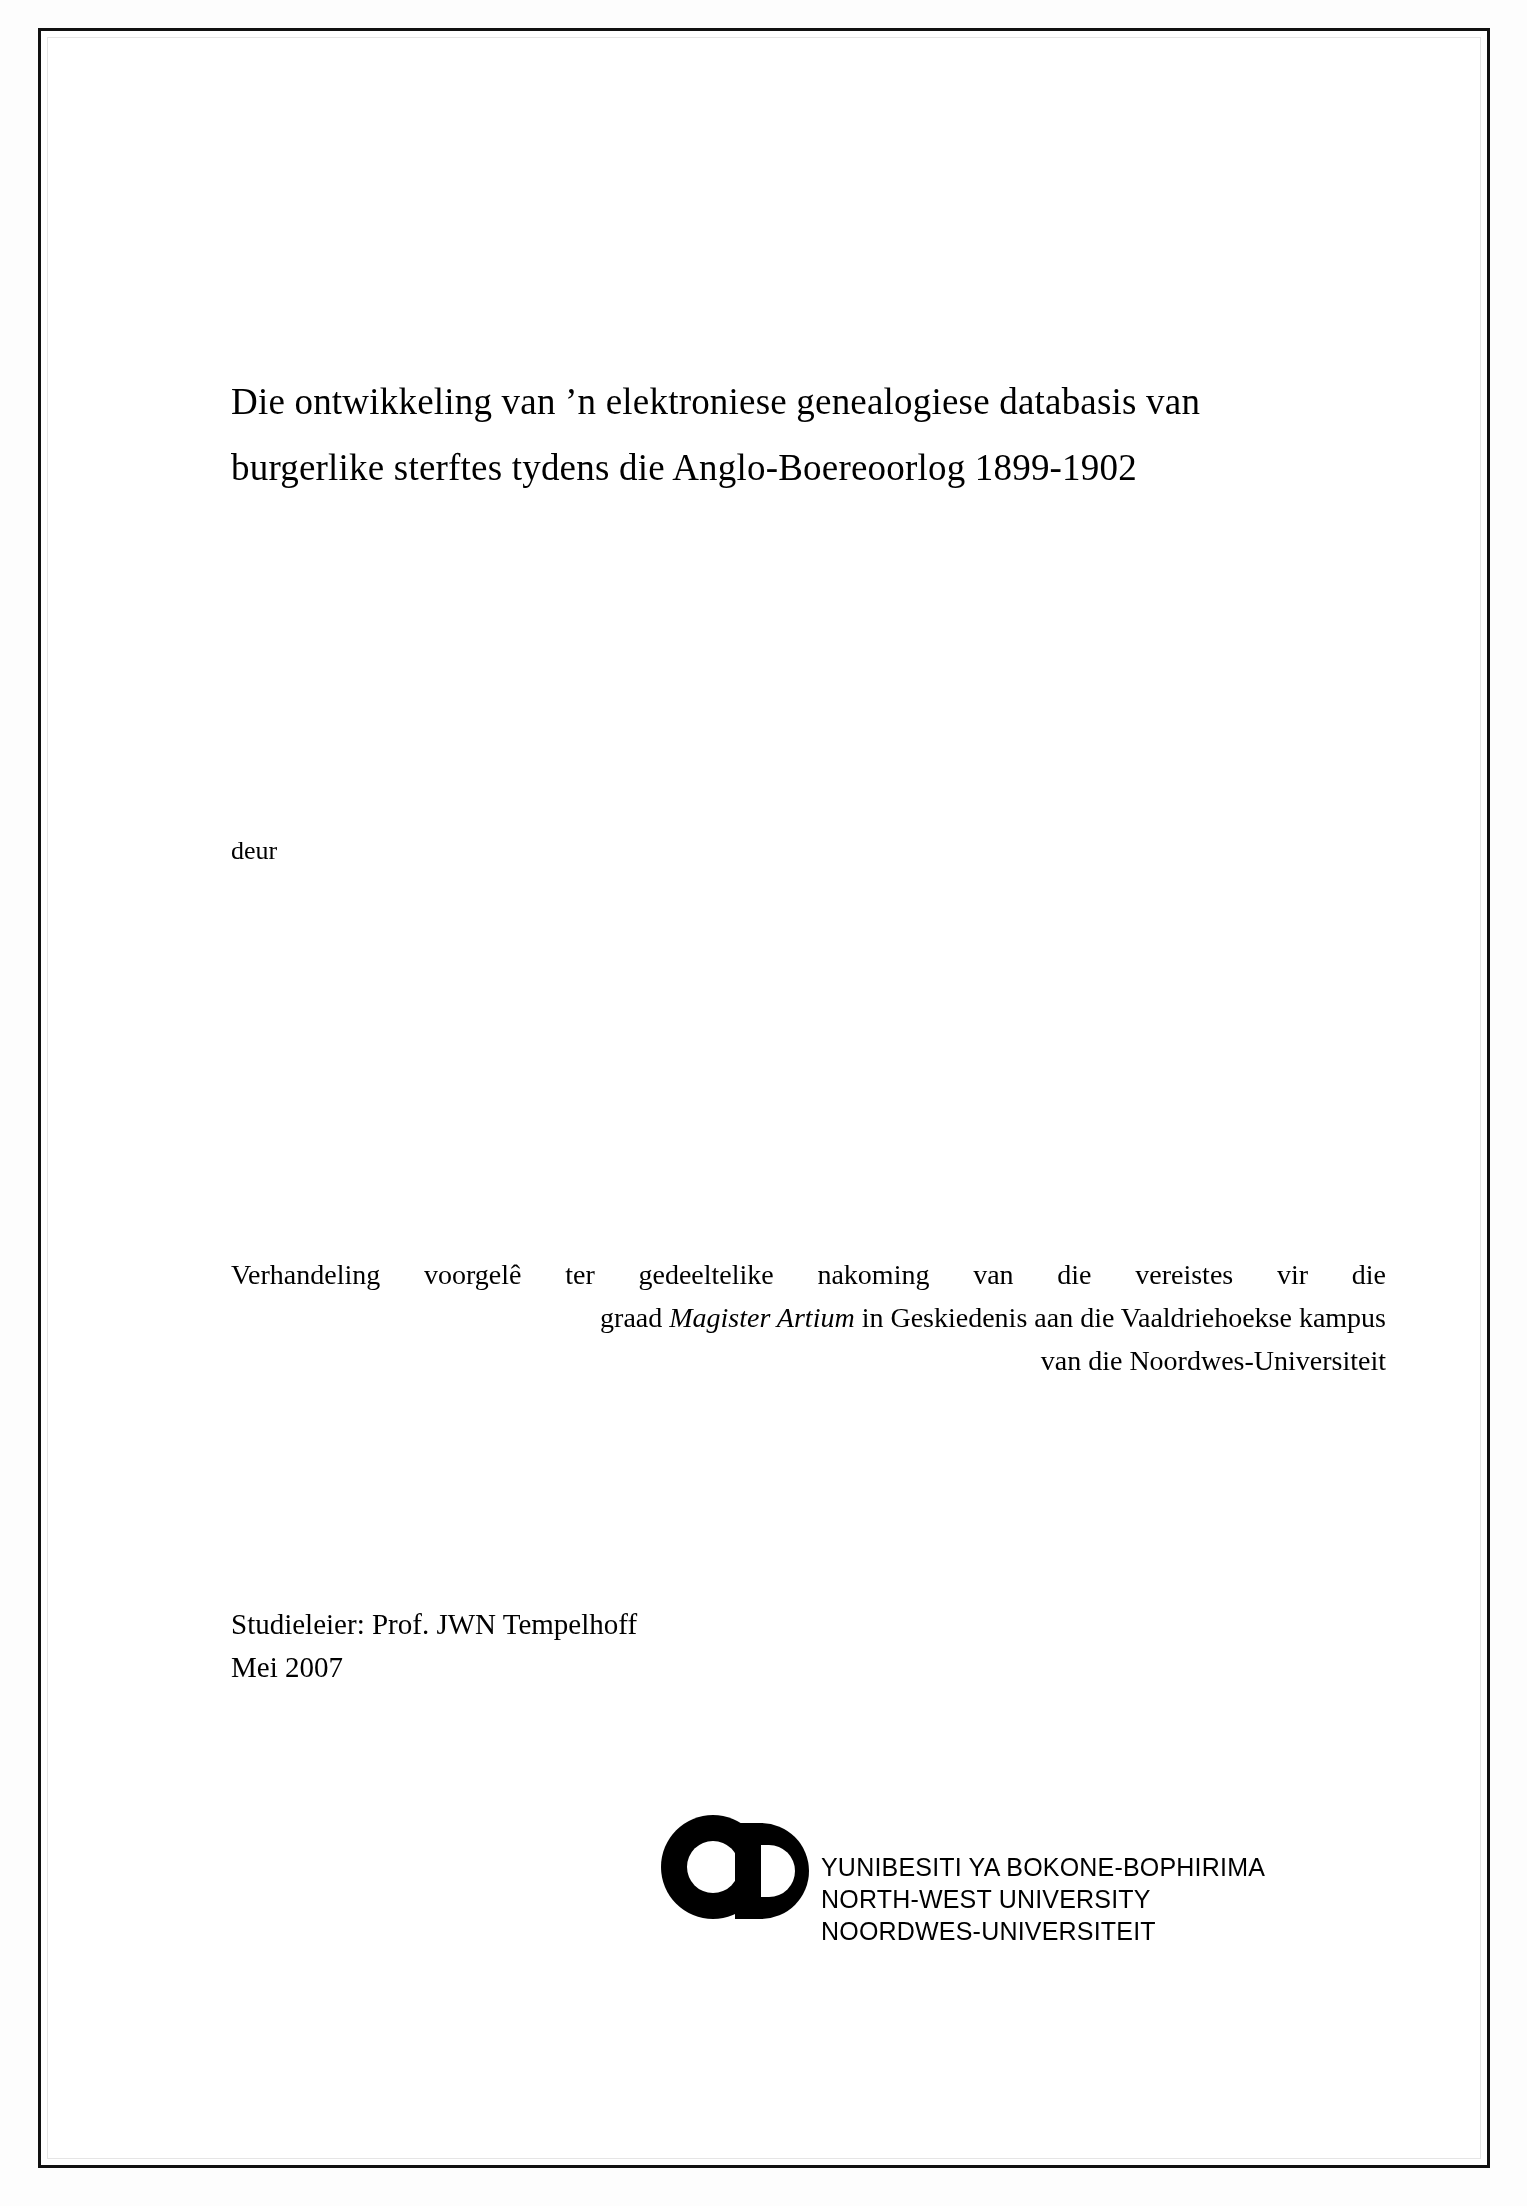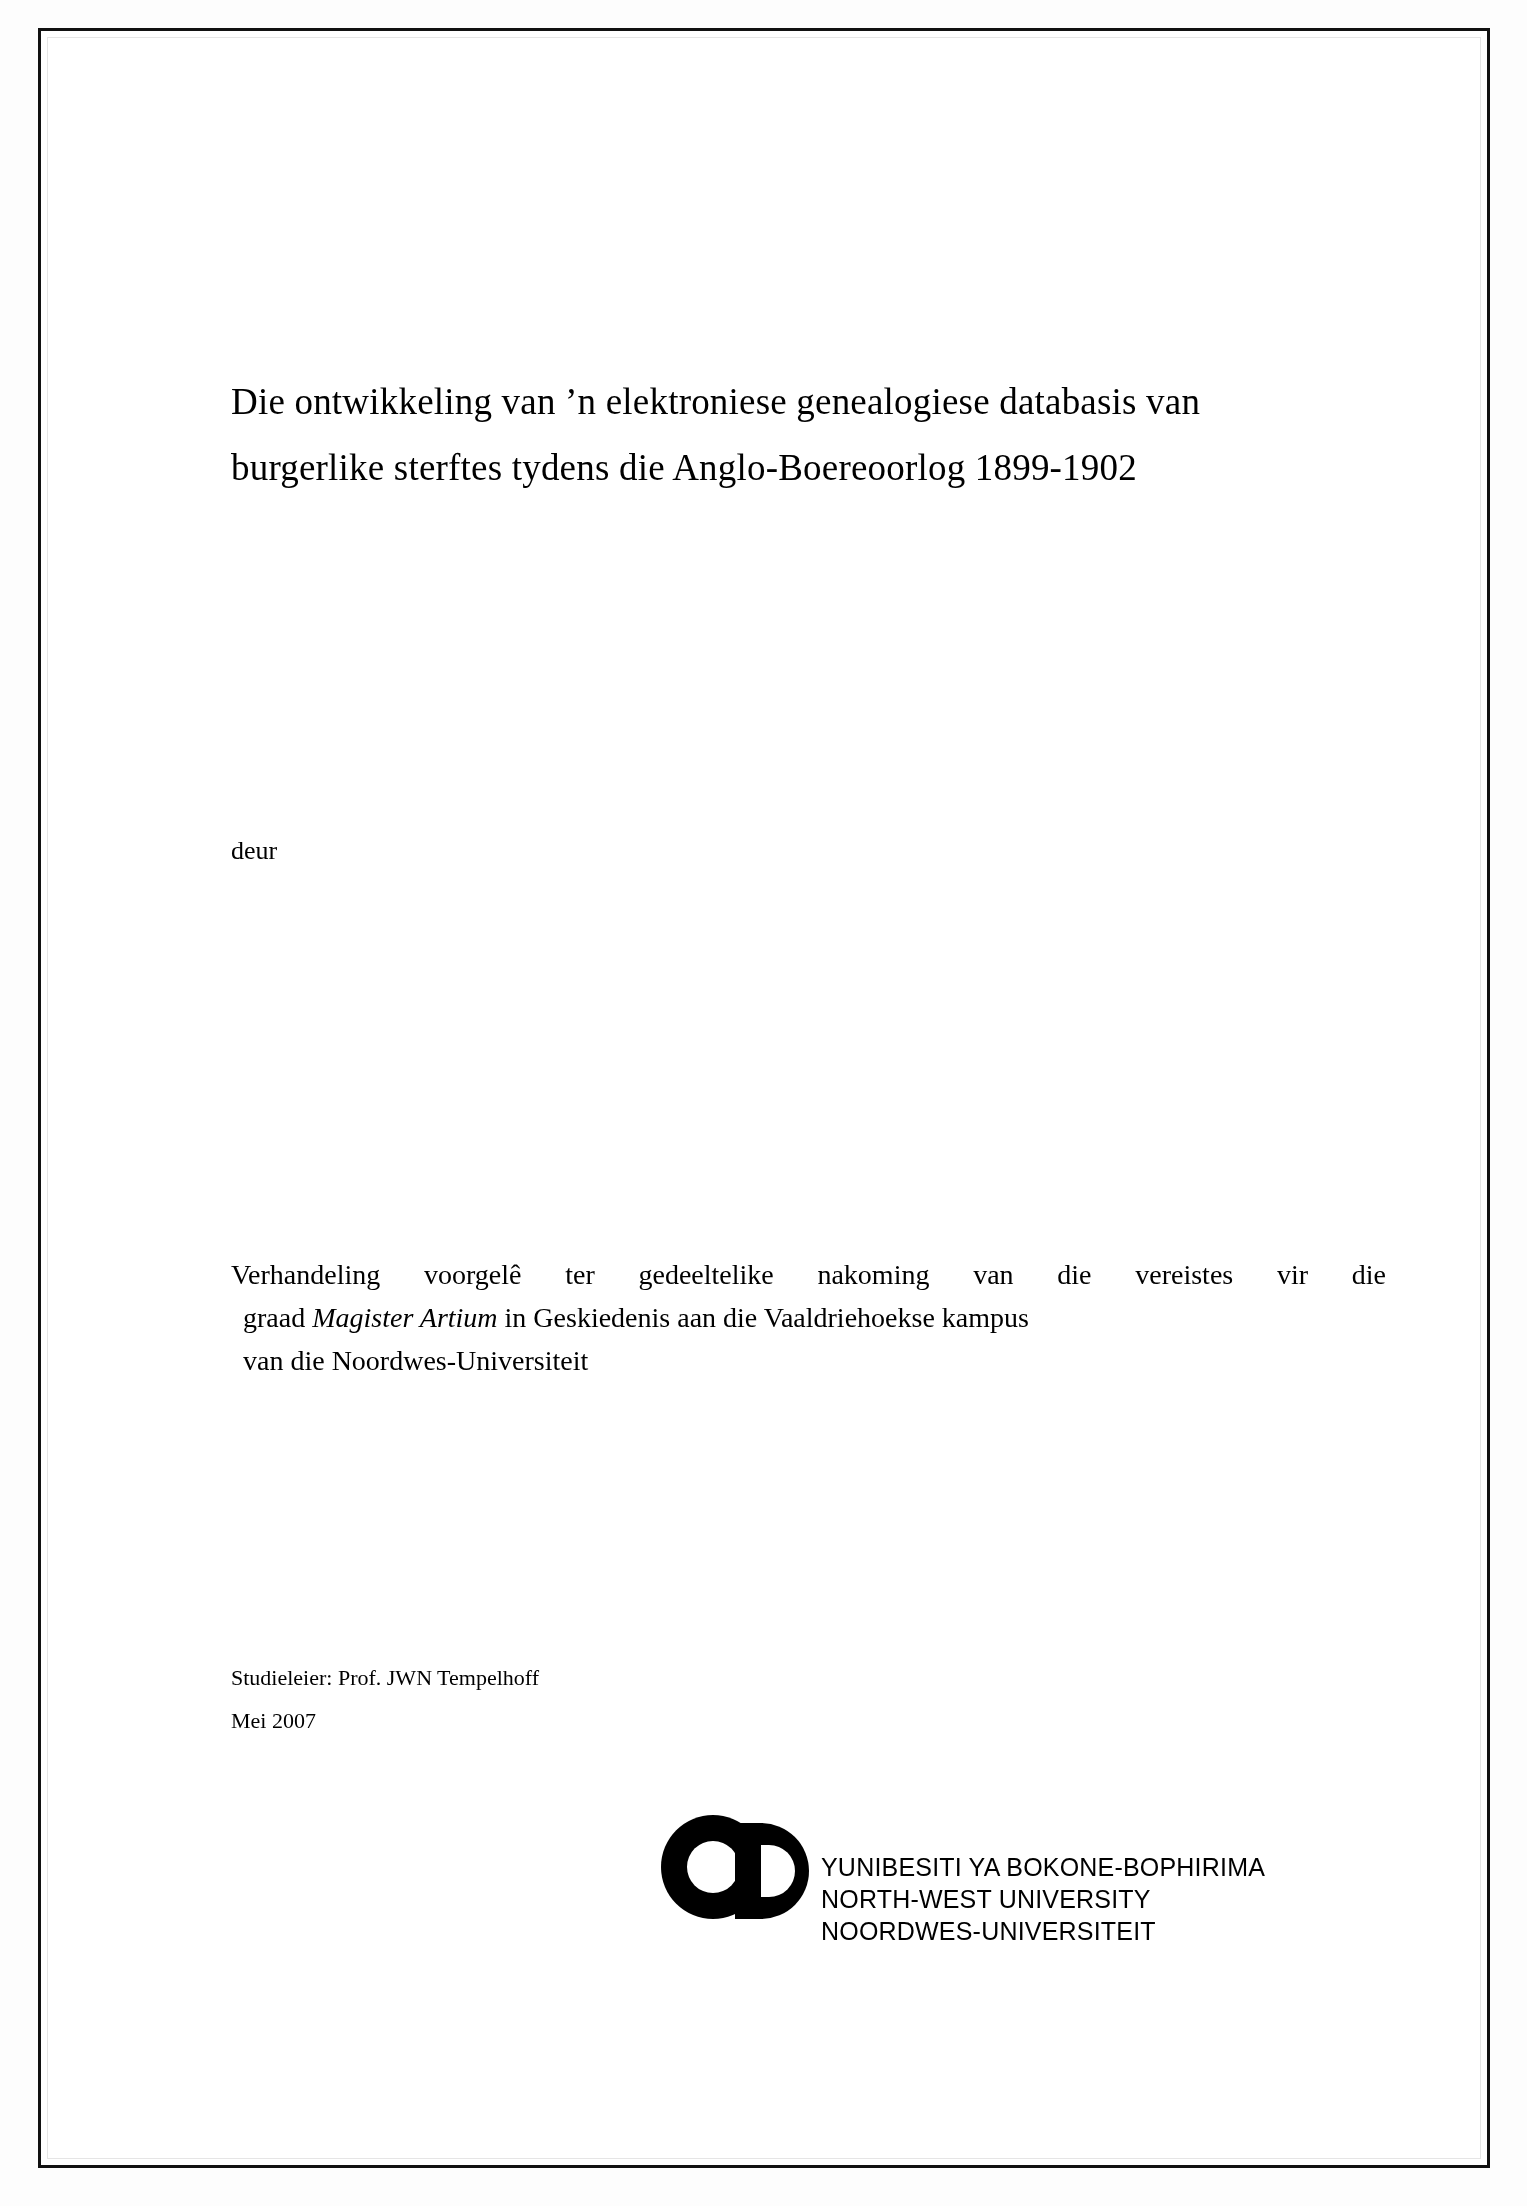--- a/index.html
+++ b/index.html
@@ -89,33 +89,33 @@
     top: 1222px;
     width: 1155px;
     font-size: 28px;
     line-height: 43px;
   }
   .statement .justified {
     text-align: justify;
     text-align-last: justify;
   }
   .statement .normal {
-    text-align: left;
+    text-align: right;
     margin-left: 12px;
   }
   .statement i {
     font-style: italic;
   }
 
   .supervisor {
     position: absolute;
     left: 40px;
-    top: 1625px;
-    width: 1100px;
-    font-size: 22px;
+    top: 1572px;
+    width: 1100px;
+    font-size: 29px;
     line-height: 43px;
   }
 
   
   .logo-block {
     position: absolute;
     left: 430px;
     top: 1778px;
     width: 700px;
     height: 120px;

